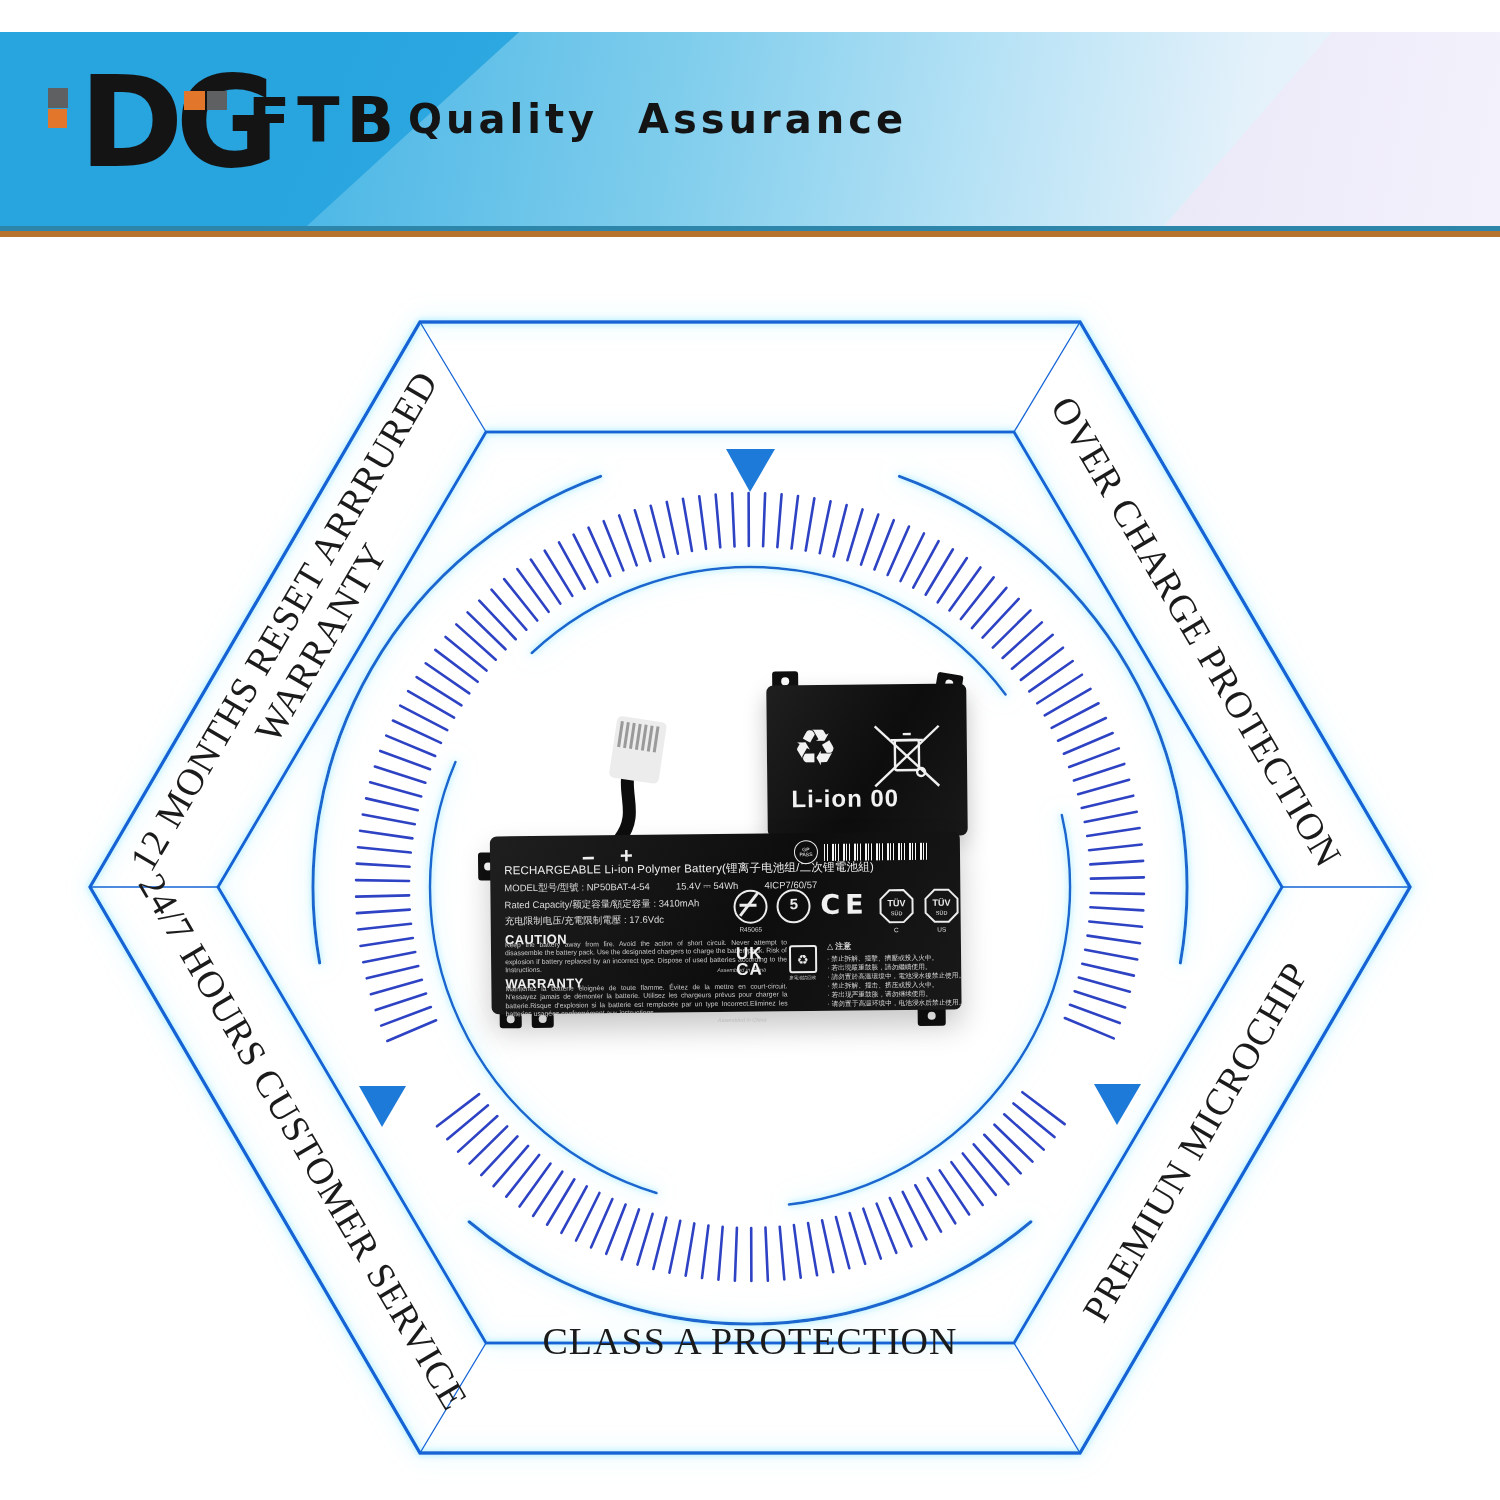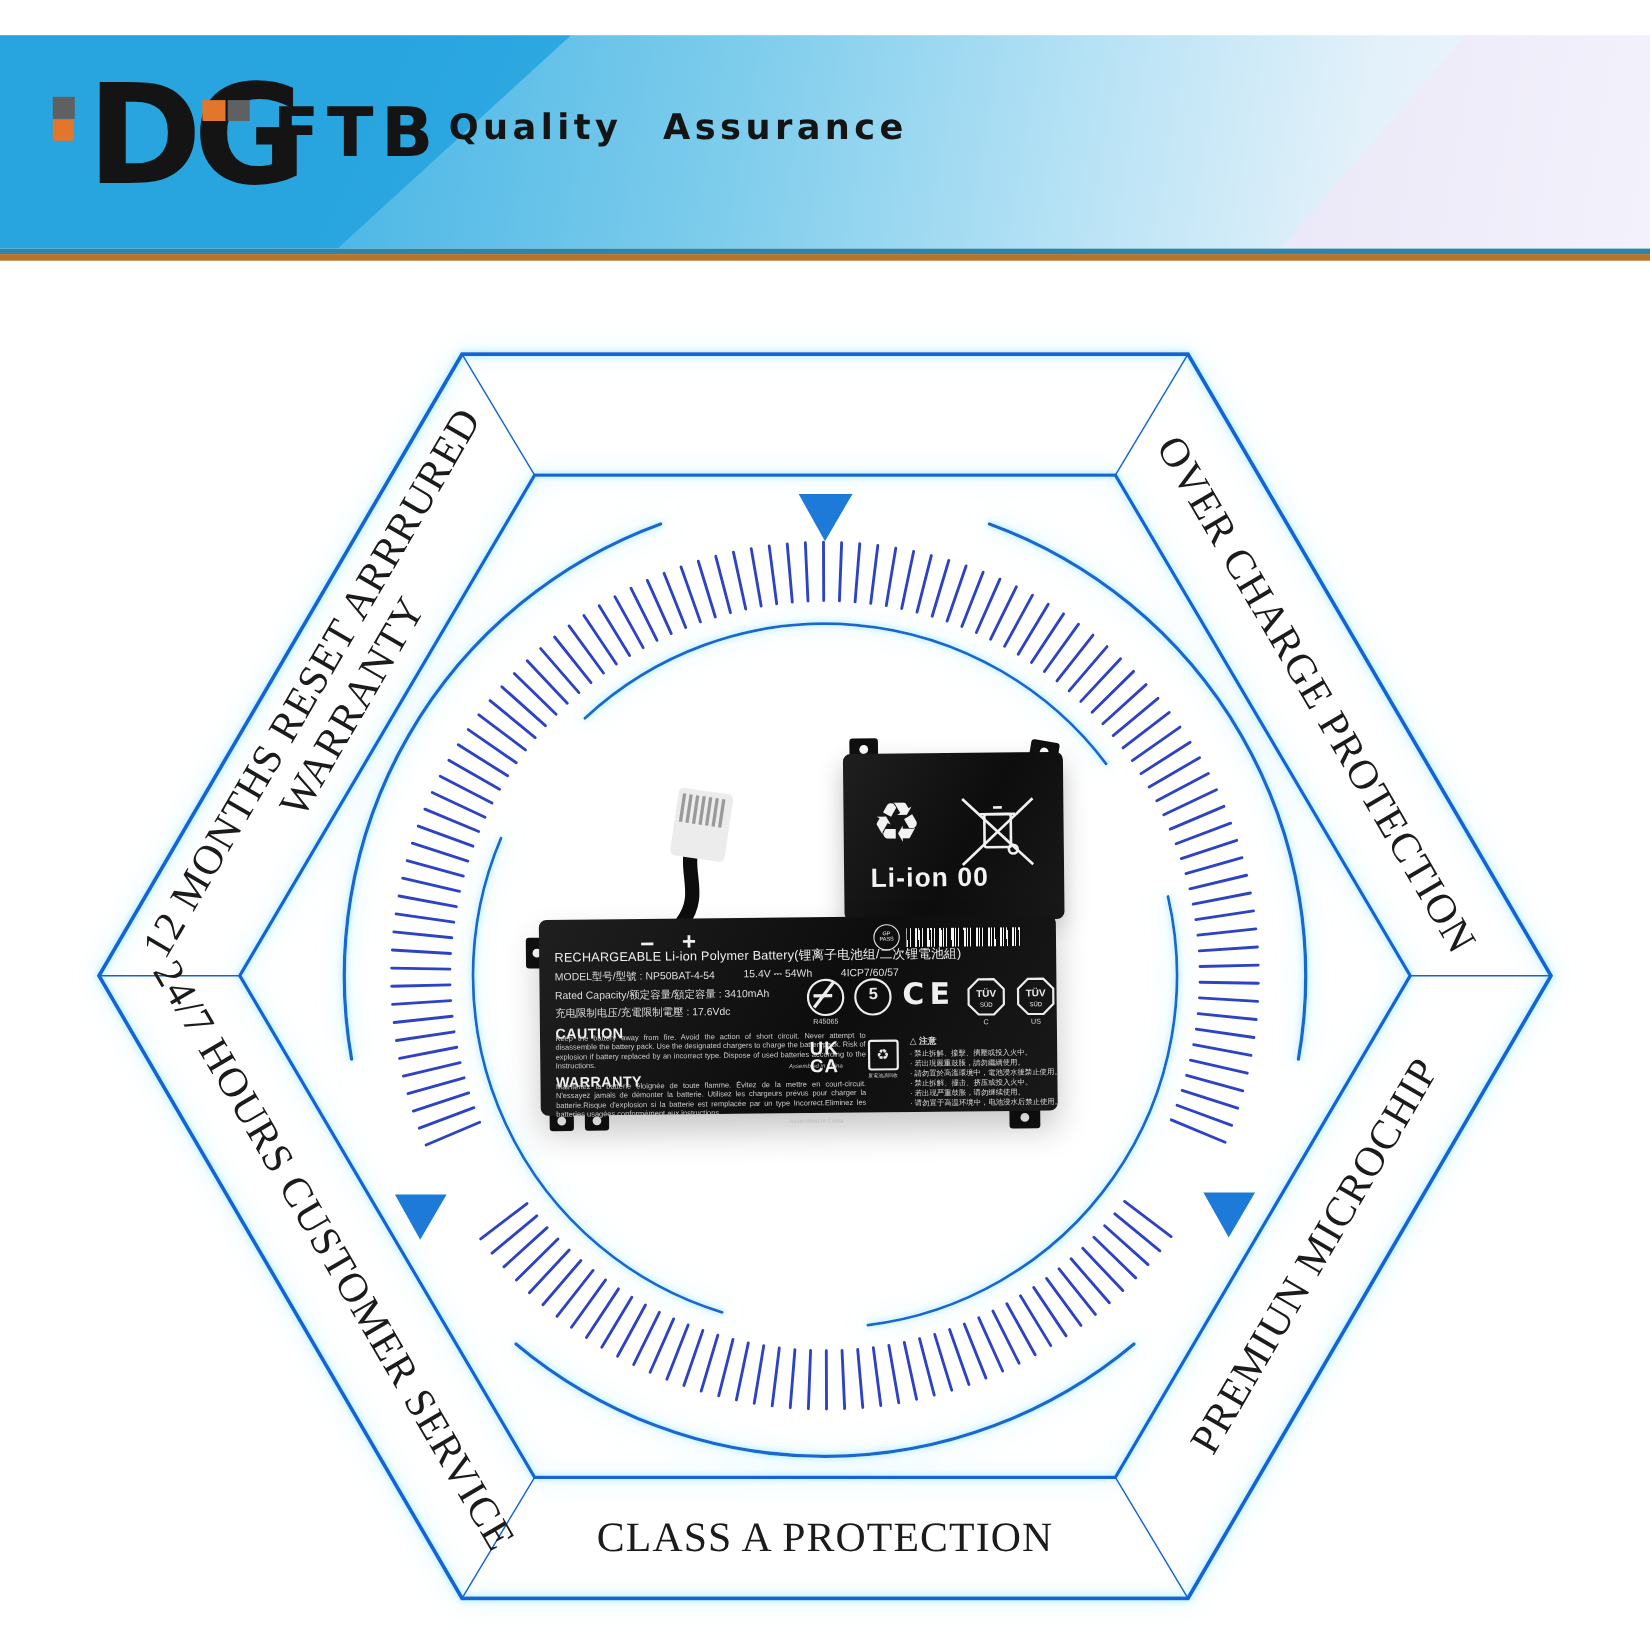--- a/index.html
+++ b/index.html
@@ -20,36 +20,36 @@
   .dg{position:absolute;left:44px;top:60px;font-family:"DejaVu Sans",sans-serif;
       font-weight:bold;font-size:126px;line-height:1;letter-spacing:-8px;color:var(--ink);margin-left:35px;}
   .sq{position:absolute;display:block;}
   .sq.g1{left:48px;top:88px;width:20px;height:20px;background:var(--logo-gray);}
   .sq.o1{left:48px;top:109px;width:19px;height:19px;background:var(--logo-orange);}
   .sq.o2{left:184px;top:91px;width:21px;height:19px;background:var(--logo-orange);}
   .sq.g2{left:207px;top:91px;width:20px;height:19px;background:var(--logo-gray);}
   .ftb{position:absolute;left:248px;top:84px;font-family:"DejaVu Sans",sans-serif;
        font-weight:bold;font-size:62px;letter-spacing:7px;color:var(--ink);}
   .tagline{position:absolute;left:408px;top:96px;font-family:"DejaVu Sans",sans-serif;
-       font-weight:bold;font-size:32px;letter-spacing:4px;word-spacing:22px;color:var(--ink);}
+       font-weight:bold;font-size:40px;letter-spacing:4px;word-spacing:22px;color:var(--ink);}
 
   
   #diagram-svg{position:absolute;left:0;top:0;z-index:1;}
   .hex{fill:none;stroke:var(--hexline);stroke-width:3.4;}
   .hex.inner{stroke-width:3;}
   .vline{stroke:var(--hexline);stroke-width:1.3;}
   .arc{stroke:var(--arc);fill:none;stroke-linecap:round;}
   .tick{stroke:var(--tick);stroke-width:2.6;stroke-linecap:round;}
   .tri{fill:var(--triangle);}
 
   .hexlabel{position:absolute;z-index:2;font-family:"Liberation Serif","DejaVu Serif",serif;
       font-size:38px;color:var(--label-ink);white-space:nowrap;letter-spacing:1px;
       transform:translate(-50%,-50%) rotate(var(--rot,0deg));text-align:center;line-height:1.14;}
   .lb-top{left:750px;top:378px;}
-  .lb-bottom{left:750px;top:1399px;text-align:right;}
+  .lb-bottom{left:750px;top:1342px;text-align:right;}
   .lb-tr{left:1196px;top:632px;--rot:59.7deg;}
   .lb-br{left:1196px;top:1142px;--rot:-59.7deg;}
   .lb-bl{left:303px;top:1142px;--rot:59.7deg;}
   .lb-tl{left:303px;top:632px;--rot:-59.7deg;}
   .lb-tl span{display:block;white-space:nowrap;}
 
   
   .battery{position:absolute;left:468px;top:660px;width:512px;height:390px;z-index:3;
            transform:rotate(-0.6deg);}
   .blk{position:absolute;background:linear-gradient(120deg,#1f1f1f,#0d0d0d 55%,#191919);border-radius:7px;}

